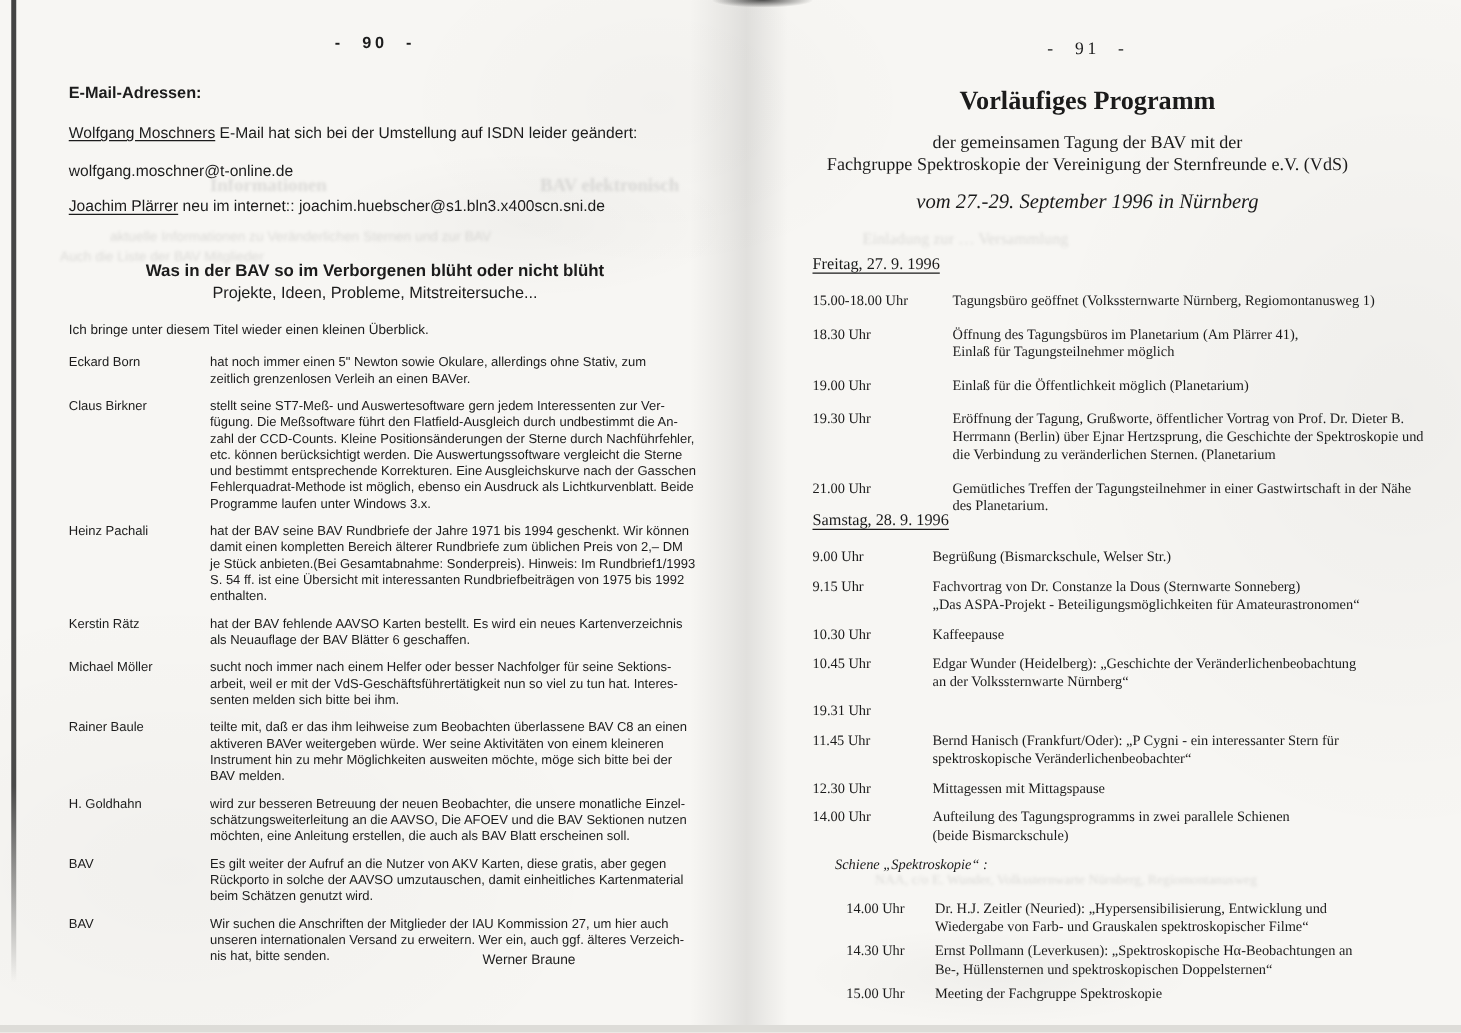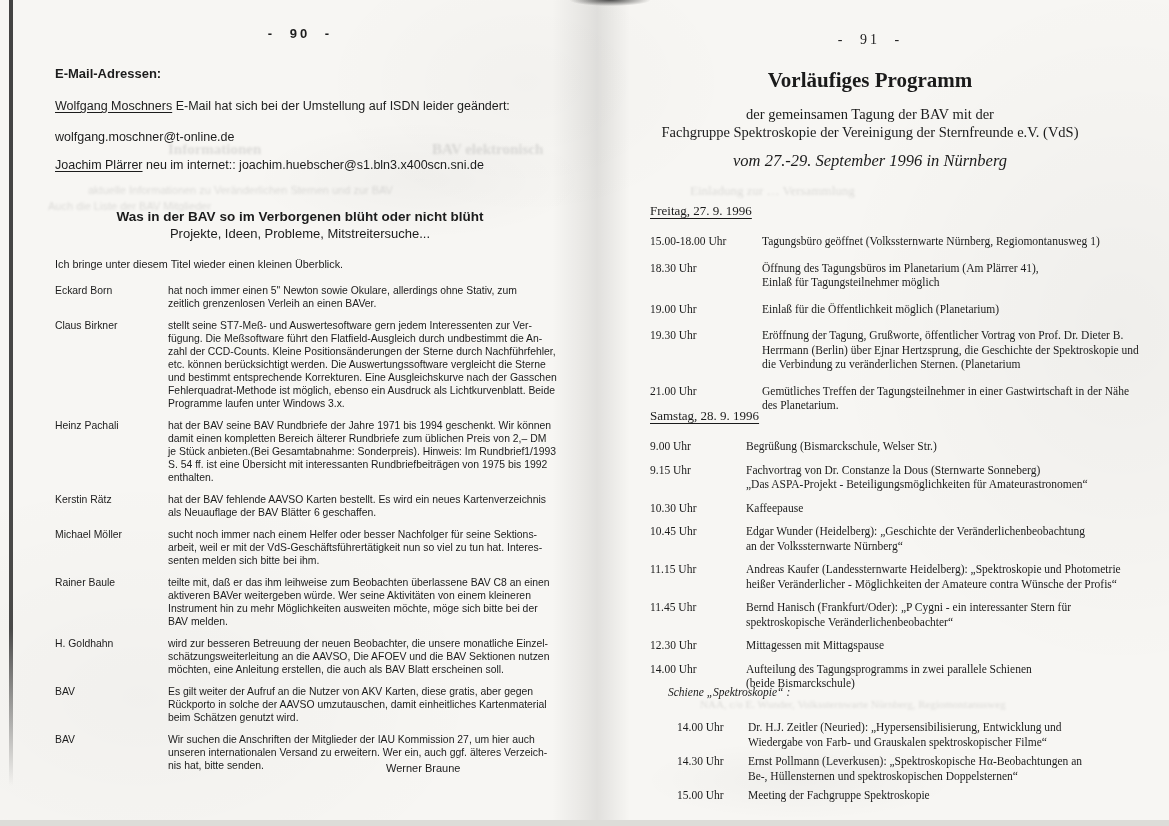--- a/index.html
+++ b/index.html
@@ -244,23 +244,21 @@
             <div class="text">Kaffeepause</div>
           </div>
 
           <div class="row">
             <div class="time">10.45  Uhr</div>
             <div class="text">Edgar Wunder (Heidelberg):  „Geschichte der Veränderlichenbeobachtung
 an der Volkssternwarte Nürnberg“</div>
           </div>
 
           <div class="row">
-            <div class="time">11.15  Uhr</div>
-            <div class="text">Andreas Kaufer (Landessternwarte Heidelberg): „Spektroskopie und Photometrie
-heißer Veränderlicher - Möglichkeiten der Amateure contra Wünsche der Profis“</div>
+            <div class="time">19.31  Uhr</div>
           </div>
 
           <div class="row">
             <div class="time">11.45  Uhr</div>
             <div class="text">Bernd Hanisch (Frankfurt/Oder):  „P Cygni - ein interessanter Stern für
 spektroskopische Veränderlichenbeobachter“</div>
           </div>
 
           <div class="row">
             <div class="time">12.30  Uhr</div>

